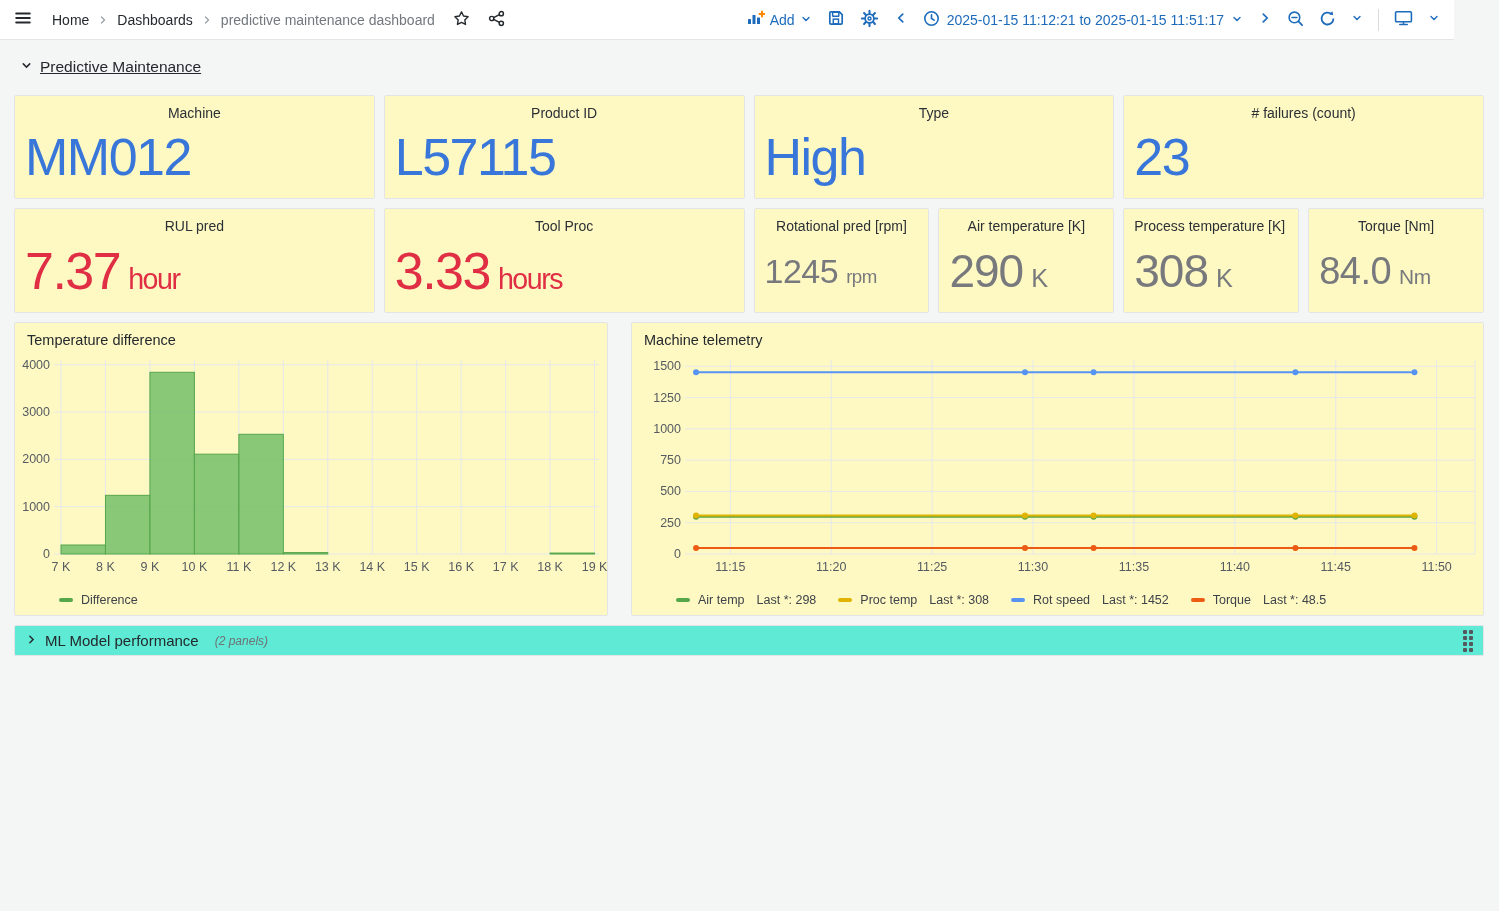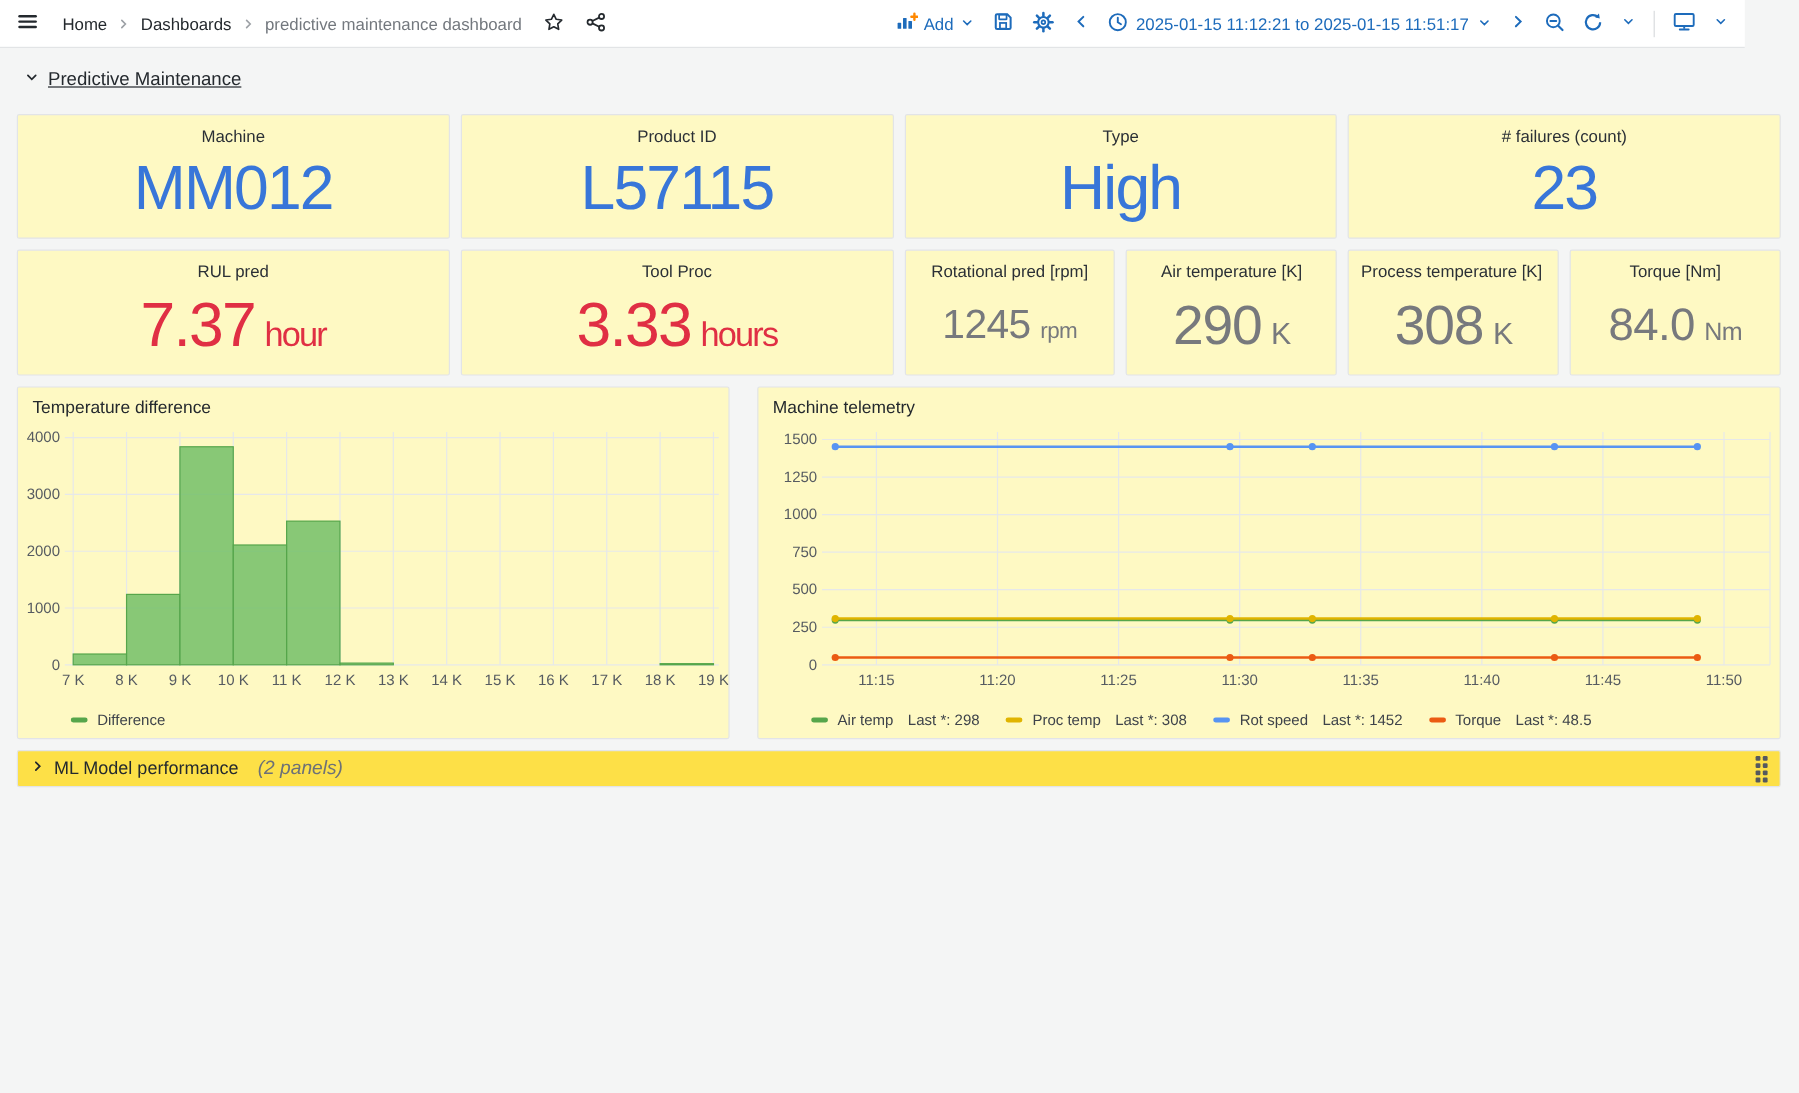--- a/index.html
+++ b/index.html
@@ -29,43 +29,43 @@
   .stats-row { position:absolute; left:14px; width:1470px; display:flex; gap:9px; }
   #stats-row1 { top:95px; height:104px; }
   #stats-row2 { top:208px; height:105px; }
 
   .panel { background:#fef9c3; border:1px solid #e2e4e7; border-radius:2px; }
   .stat { display:flex; flex-direction:column; padding:9px 10px 6px; overflow:hidden; }
   .stat.w-big { width:360.75px; flex:none; }
   .stat.flex1 { flex:1 1 0; }
   .stat-title { font-size:14px; text-align:center; color:#2b3036; line-height:1.25; }
   .stat-title.t-left { text-align:left; }
-  .stat-valwrap { flex:1; display:flex; align-items:center; justify-content:center; }
+  .stat-valwrap { flex:1; display:flex; align-items:center; }
   .stat-value { line-height:1; font-weight:500; white-space:nowrap; }
   .stat-value .unit { font-size:.55em; margin-left:8px; font-weight:500; }
   .v-52 { font-size:52px; letter-spacing:-1.5px; }
   .v-34 { font-size:34px; letter-spacing:-0.5px; }
   .v-46 { font-size:46px; letter-spacing:-1px; }
   .v-38 { font-size:38px; letter-spacing:-0.5px; }
 
   .charts-row { position:absolute; top:322px; left:14px; width:1470px; height:294px; display:flex; gap:23px; }
   .chart-panel { display:flex; flex-direction:column; }
   #hist-panel { width:594px; flex:none; }
   #tele-panel { flex:1 1 0; }
   .chart-title { padding:9px 12px 2px; font-size:14.5px; font-weight:500; color:#24292e; cursor:pointer; }
   .chart-body { flex:1; }
   .chart-legend { display:flex; align-items:center; gap:22px; padding:0 12px 8px 44px; font-size:12.5px; color:#3e434a; }
   .legend-item { display:flex; align-items:center; gap:8px; cursor:pointer; }
   .legend-swatch { width:14px; height:4px; border-radius:2px; display:inline-block; }
   .legend-last { margin-left:4px; }
 
-  .ml-row { position:absolute; top:625px; left:14px; width:1470px; height:31px; background:#fde047;
+  .ml-row { position:absolute; top:625px; left:14px; width:1470px; height:31px; background:#5eead4;
             border:1px solid #e2e4e7; border-radius:2px; display:flex; align-items:center; padding:0 10px; }
   .ml-title { font-size:15px; font-weight:500; margin-left:7px; cursor:pointer; }
-  .ml-note { font-size:16px; font-style:italic; color:#6d7177; margin-left:16px; }
+  .ml-note { font-size:12px; font-style:italic; color:#6d7177; margin-left:16px; }
   .grip { margin-left:auto; display:grid; grid-template-columns:repeat(2,4px); grid-auto-rows:4px; gap:2px; cursor:grab; }
   .grip i { background:#55595e; border-radius:1px; display:block; }
 
   svg text { font-family:"Liberation Sans", sans-serif; }
 </style>
 </head>
 <body>
 
 <div id="page">
 

